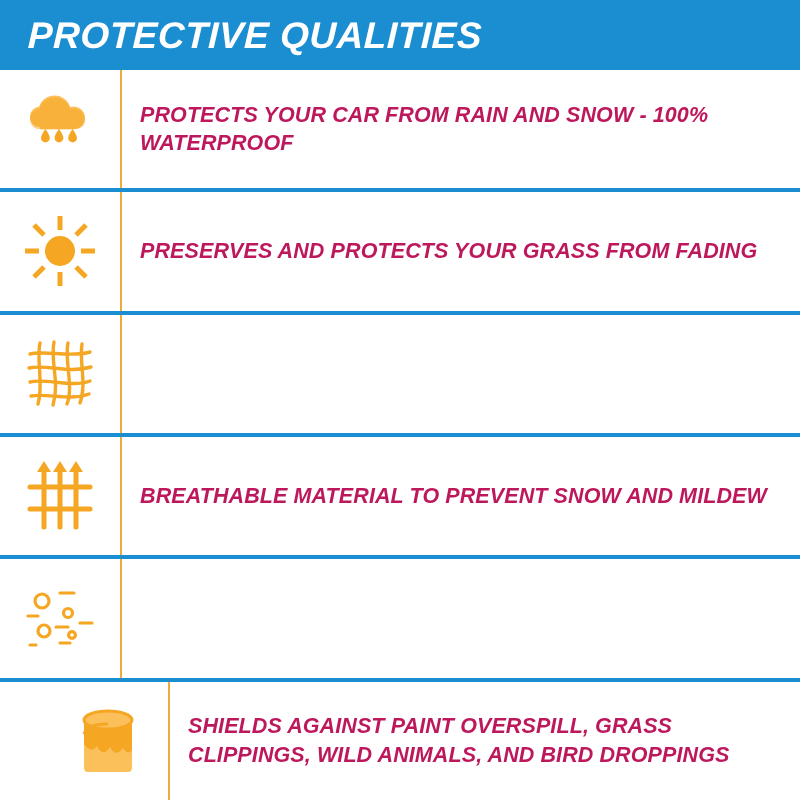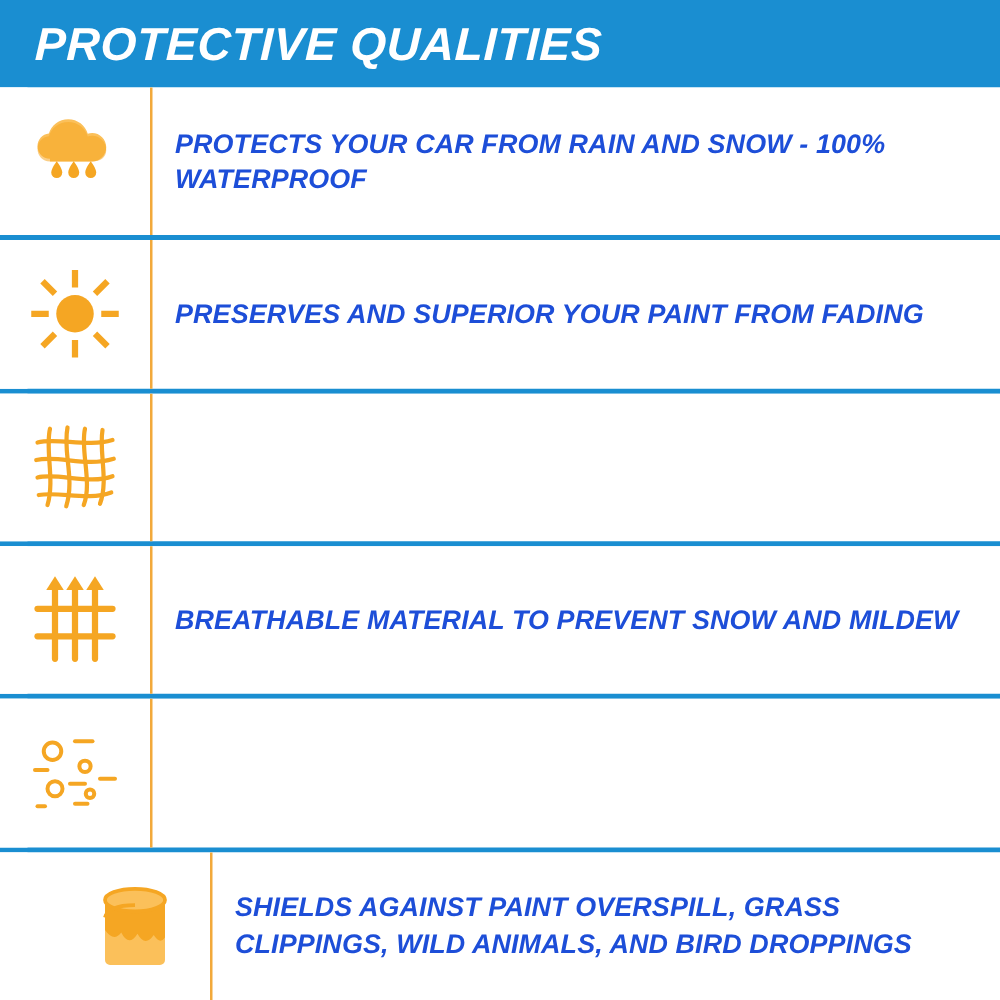--- a/index.html
+++ b/index.html
@@ -73,21 +73,21 @@
   }
   .icon-cell svg {
     display: block;
   }
   .text-cell {
     flex: 1 1 auto;
     padding: 0 22px 0 18px;
     box-sizing: border-box;
   }
   .row-text {
-    color: #1d4ed8;
+    color: #be185d;
     font-size: 21.5px;
     font-weight: bold;
     font-style: italic;
     line-height: 1.32;
     letter-spacing: 0.1px;
   }
   
   .gutter {
     position: absolute;
     left: 0;
@@ -141,21 +141,21 @@
               <line x1="59" y1="38" x2="73" y2="38"></line>
               <line x1="12" y1="12" x2="22" y2="22"></line>
               <line x1="54" y1="54" x2="64" y2="64"></line>
               <line x1="12" y1="64" x2="22" y2="54"></line>
               <line x1="54" y1="22" x2="64" y2="12"></line>
             </g>
           </svg>
         </span>
       </div>
       <div class="text-cell">
-        <div class="row-text">PRESERVES AND SUPERIOR YOUR PAINT FROM FADING</div>
+        <div class="row-text">PRESERVES AND PROTECTS YOUR GRASS FROM FADING</div>
       </div>
     </div>
 
     <div class="row">
       <div class="gutter"></div>
       <div class="icon-cell">
         <span>
           <svg width="72" height="72" viewBox="0 0 72 72">
             <g stroke="#f5a623" stroke-width="3.4" fill="none" stroke-linecap="round">
               <path d="M6 16 C22 12, 46 20, 66 14"></path>

